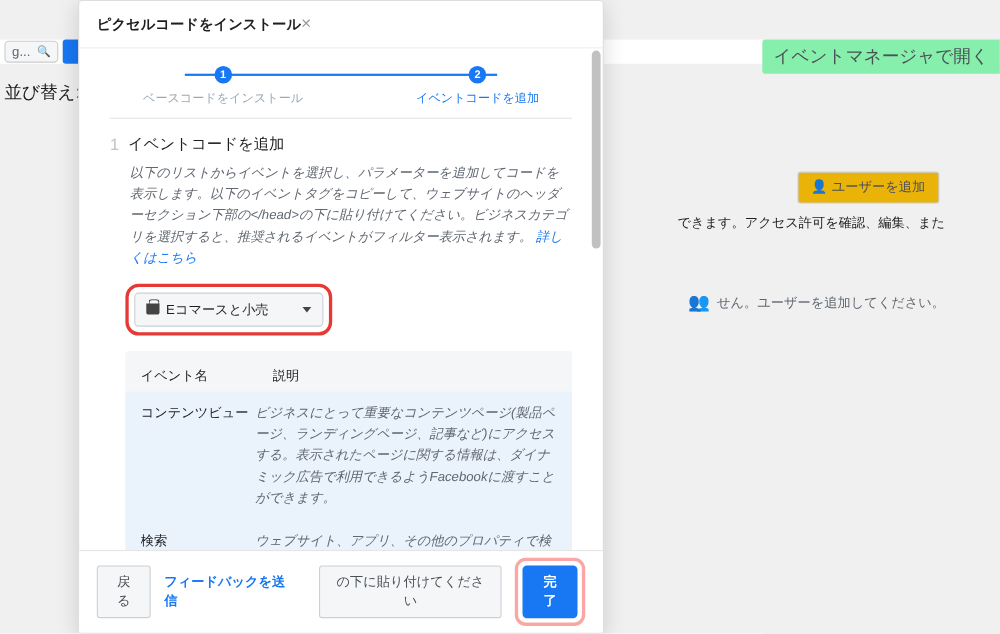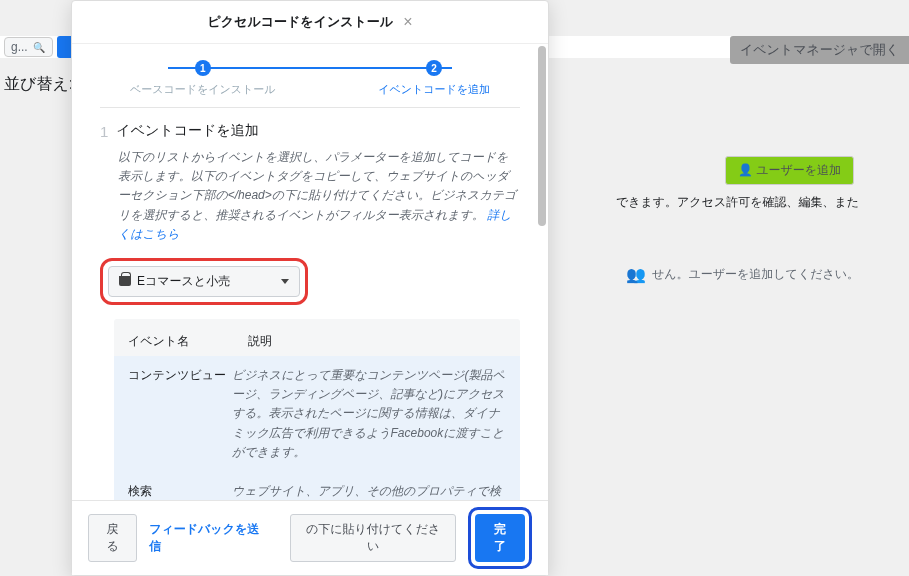--- a/index.html
+++ b/index.html
@@ -46,31 +46,31 @@
       position: absolute;
       left: 4px;
       top: 74px;
       font-size: 16px;
       color: #1c1e21;
     }
     .bg-rightbtn {
       position: absolute;
       right: 0;
       top: 36px;
-      background: #a3a3a3;
+      background: #86efac;
       color: #4b4f56;
       padding: 5px 10px;
-      font-size: 13px;
+      font-size: 16px;
       border-radius: 3px 0 0 3px;
     }
     .bg-adduser {
       position: absolute;
       right: 55px;
       top: 156px;
-      background: #84cc16;
+      background: #eab308;
       border: 1px solid #ccc;
       padding: 5px 12px;
       font-size: 12px;
       color: #4b4f56;
       border-radius: 3px;
     }
     .bg-text1 {
       position: absolute;
       right: 50px;
       top: 194px;
@@ -97,25 +97,24 @@
       height: 576px;
       background: #fff;
       border: 1px solid #ddd;
       border-radius: 4px;
       box-shadow: 0 4px 20px rgba(0,0,0,0.15);
       display: flex;
       flex-direction: column;
     }
     .modal-header {
       display: flex;
-      justify-content: center;
+      justify-content: flex-start;
       align-items: center;
       padding: 12px 16px;
       border-bottom: 1px solid #eee;
-      gap: 10px;
     }
     .modal-title {
       font-size: 13px;
       font-weight: 600;
       color: #1c1e21;
     }
     .close-x {
       color: #999;
       font-size: 16px;
       cursor: pointer;
@@ -180,21 +179,22 @@
       line-height: 1.6;
       padding-left: 18px;
       margin-bottom: 14px;
       font-style: italic;
     }
     .link { color: #1877f2; }
     .category-highlight {
       border: 3px solid #e53935;
       border-radius: 12px;
       padding: 5px;
-      width: 208px;
+      width: 188px;
+      margin-left: 14px;
       margin-bottom: 14px;
     }
     .category-btn {
       display: flex;
       align-items: center;
       gap: 8px;
       background: #f5f6f7;
       border: 1px solid #ccd0d5;
       border-radius: 4px;
       padding: 6px 10px;
@@ -278,21 +278,21 @@
       cursor: pointer;
     }
     .btn-link {
       color: #1877f2;
       font-size: 12px;
       font-weight: 600;
       cursor: pointer;
     }
     .spacer { flex: 1; }
     .btn-primary-highlight {
-      border: 3px solid #1d4ed8;
+      border: 3px solid #fca5a5;
       border-radius: 10px;
       padding: 4px;
     }
     .btn-primary {
       background: #1877f2;
       color: #fff;
       border: none;
       padding: 7px 14px;
       border-radius: 4px;
       font-size: 12px;

